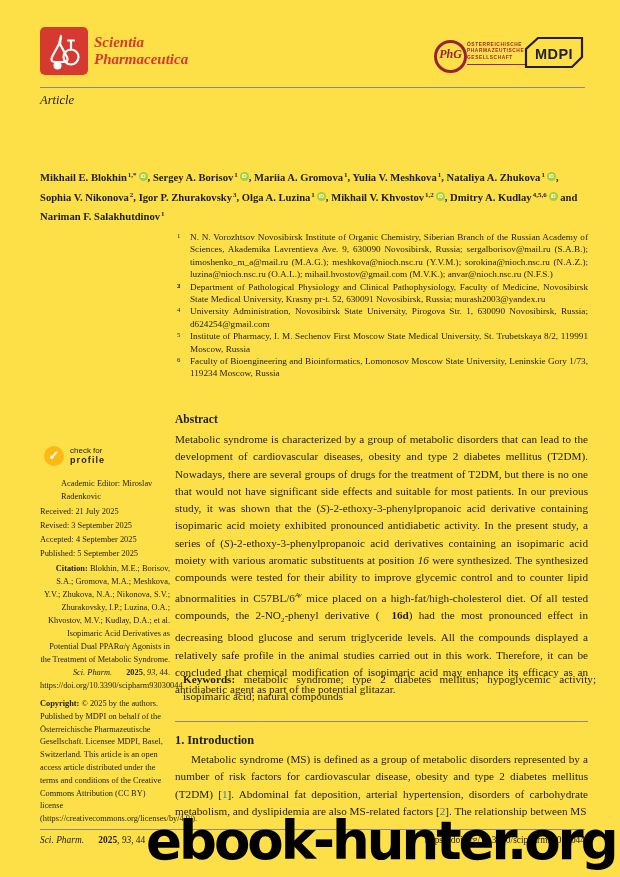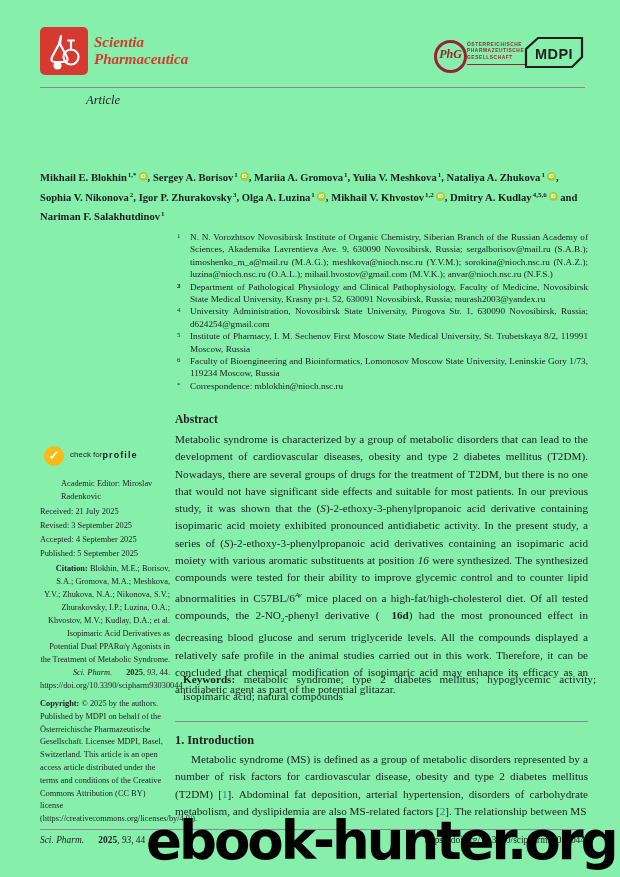--- a/index.html
+++ b/index.html
@@ -1,35 +1,35 @@
 <!DOCTYPE html>
 <html style="--accent_red: #d6392f; --partner_red: #9c2136; --orcid_green: #A6CE39; --ref_blue: #3080a8; --badge_yellow: #FDB913; --rule_gray: #8a8a8a; --text: #1c1c1c;"><head>
 <meta charset="utf-8">
 <style>
   html,body{margin:0;padding:0;background:#e9e9e9;}
-  .page{position:relative;width:620px;height:877px;background:#86efac;overflow:hidden;
+  .page{position:relative;width:620px;height:877px;background:#fde047;overflow:hidden;
         font-family:"Liberation Serif",serif;color:var(--text,#1c1c1c);}
   .abs{position:absolute;}
 
   
   .brand-icon{left:40px;top:27px;}
   .brand-name{left:94px;top:34px;font:bold italic 15px/17px "Liberation Serif",serif;color:var(--accent_red,#d6392f);}
   .brand-name span{display:block;}
 
   
   .ophg{left:434px;top:40px;display:flex;align-items:flex-start;}
   .ophg-emblem{width:27px;height:27px;border:3px solid var(--partner_red,#9c2136);border-radius:50%;
       color:var(--partner_red,#9c2136);font:bold italic 12px/22px "Liberation Serif",serif;text-align:center;}
   .ophg-text{display:flex;flex-direction:column;padding-top:2px;}
   .ophg-text span{font:bold 4.8px/6.4px "Liberation Sans",sans-serif;letter-spacing:0.6px;color:var(--partner_red,#9c2136);}
   .ophg-underline{display:block;height:1.5px;background:var(--partner_red,#9c2136);margin-top:2.5px;width:58px;}
   .mdpi{left:523px;top:36px;}
 
   .header-rule{left:40px;top:87px;width:545px;height:1px;background:var(--rule_gray,#8a8a8a);}
-  .article-type{left:40px;top:93px;font:italic 12.5px "Liberation Serif",serif;margin-left:46px;}
+  .article-type{left:40px;top:93px;font:italic 12.5px "Liberation Serif",serif;}
   .title{left:40px;top:109px;width:556px;margin:0;font:bold 17.6px/25px "Liberation Serif",serif;letter-spacing:-0.1px;}
   .authors{left:40px;top:167px;width:552px;font:bold 10.6px/16.5px "Liberation Serif",serif;}
   .authors sup{font-size:7px;vertical-align:4px;margin-left:1px;}
   .orcid{display:inline-block;width:9px;height:9px;border-radius:50%;background:var(--orcid_green,#A6CE39);
       color:#fff;font:bold 5px/9px "Liberation Sans",sans-serif;text-align:center;vertical-align:3px;margin-left:2px;}
 
   
   .affiliations{left:175px;top:231px;width:413px;font:9.2px/12.4px "Liberation Serif",serif;text-align:justify;}
   .affil{position:relative;padding-left:15px;}
   .affil-marker{position:absolute;left:2px;top:-1px;font-size:6.8px;}
@@ -43,21 +43,21 @@
   .seg-i{font-style:italic;}
   .seg-b{font-weight:bold;padding-left:12px;}
   .seg-sup{vertical-align:super;font-size:0.62em;font-style:italic;}
   .seg-sub{vertical-align:sub;font-size:0.62em;}
   .seg-ref{color:var(--ref_blue,#3080a8);}
 
   
   .badge{left:44px;top:446px;display:flex;align-items:center;gap:6px;cursor:pointer;}
   .badge-disc{width:20px;height:20px;border-radius:50%;background:var(--badge_yellow,#FDB913);
       color:#fff;font:bold 13px/20px "Liberation Sans",sans-serif;text-align:center;}
-  .badge-lines{display:flex;flex-direction:row;}
+  .badge-lines{display:flex;flex-direction:column;}
   .badge-lines .b1{font:8px/8.5px "Liberation Sans",sans-serif;color:#222;}
   .badge-lines .b2{font:bold 9px/9.5px "Liberation Sans",sans-serif;letter-spacing:1.1px;color:#222;}
   .side{font:8.35px/13px "Liberation Serif",serif;color:#222;}
   .editor{left:31px;top:477px;width:108px;margin-left:30px;}
   .dates{left:40px;top:505px;width:130px;line-height:14px;}
   .citation{left:40px;top:562px;width:130px;text-align:right;}
   .copyright{left:40px;top:698px;width:130px;line-height:12.8px;}
 
   
   .footer-rule{left:40px;top:829px;width:545px;height:1px;background:var(--rule_gray,#8a8a8a);}
@@ -105,21 +105,20 @@
 
   <div class="abs authors"><span><span>Mikhail E. Blokhin</span><sup>1,*</sup><span class="orcid">iD</span>, </span><span><span>Sergey A. Borisov</span><sup>1</sup><span class="orcid">iD</span>, </span><span><span>Mariia A. Gromova</span><sup>1</sup>, </span><span><span>Yulia V. Meshkova</span><sup>1</sup>, </span><span><span>Nataliya A. Zhukova</span><sup>1</sup><span class="orcid">iD</span>, </span><span><span>Sophia V. Nikonova</span><sup>2</sup>, </span><span><span>Igor P. Zhurakovsky</span><sup>3</sup>, </span><span><span>Olga A. Luzina</span><sup>1</sup><span class="orcid">iD</span>, </span><span><span>Mikhail V. Khvostov</span><sup>1,2</sup><span class="orcid">iD</span>, </span><span><span>Dmitry A. Kudlay</span><sup>4,5,6</sup><span class="orcid">iD</span> </span><span><span>and Nariman F. Salakhutdinov</span><sup>1</sup> </span></div>
 
   <div class="abs affiliations">
       <div class="affil"><span class="affil-marker">1</span><span>N. N. Vorozhtsov Novosibirsk Institute of Organic Chemistry, Siberian Branch of the Russian Academy of Sciences, Akademika Lavrentieva Ave. 9, 630090 Novosibirsk, Russia; sergalborisov@mail.ru (S.A.B.); timoshenko_m_a@mail.ru (M.A.G.); meshkova@nioch.nsc.ru (Y.V.M.); sorokina@nioch.nsc.ru (N.A.Z.); luzina@nioch.nsc.ru (O.A.L.); mihail.hvostov@gmail.com (M.V.K.); anvar@nioch.nsc.ru (N.F.S.)</span></div>
       <div class="affil"><span class="affil-marker">2</span></div>
       <div class="affil"><span class="affil-marker">3</span><span>Department of Pathological Physiology and Clinical Pathophysiology, Faculty of Medicine, Novosibirsk State Medical University, Krasny pr-t. 52, 630091 Novosibirsk, Russia; murash2003@yandex.ru</span></div>
       <div class="affil"><span class="affil-marker">4</span><span>University Administration, Novosibirsk State University, Pirogova Str. 1, 630090 Novosibirsk, Russia; d624254@gmail.com</span></div>
       <div class="affil"><span class="affil-marker">5</span><span>Institute of Pharmacy, I. M. Sechenov First Moscow State Medical University, St. Trubetskaya 8/2, 119991 Moscow, Russia</span></div>
       <div class="affil"><span class="affil-marker">6</span><span>Faculty of Bioengineering and Bioinformatics, Lomonosov Moscow State University, Leninskie Gory 1/73, 119234 Moscow, Russia</span></div>
-      <div class="affil"><span class="affil-marker">*</span><span>Correspondence: mblokhin@nioch.nsc.ru</span></div>
     </div>
 
   <div class="abs abstract-heading">Abstract</div>
   <p class="abs abstract"><span>Metabolic syndrome is characterized by a group of metabolic disorders that can lead to the development of cardiovascular diseases, obesity and type 2 diabetes mellitus (T2DM). Nowadays, there are several groups of drugs for the treatment of T2DM, but there is no one that would not have significant side effects and suitable for most patients. In our previous study, it was shown that the (</span><span class="seg-i">S</span><span>)-2-ethoxy-3-phenylpropanoic acid derivative containing isopimaric acid moiety exhibited pronounced antidiabetic activity. In the present study, a series of (</span><span class="seg-i">S</span><span>)-2-ethoxy-3-phenylpropanoic acid derivatives containing an isopimaric acid moiety with various aromatic substituents at position </span><span class="seg-i">16</span><span> were synthesized. The synthesized compounds were tested for their ability to improve glycemic control and to counter lipid abnormalities in C57BL/6</span><span class="seg-sup">Ay</span><span> mice placed on a high-fat/high-cholesterol diet. Of all tested compounds, the 2-NO</span><span class="seg-sub">2</span><span>-phenyl derivative (</span><span class="seg-b">16d</span><span>) had the most pronounced effect in decreasing blood glucose and serum triglyceride levels. All the compounds displayed a relatively safe profile in the animal studies carried out in this work. Therefore, it can be concluded that chemical modification of isopimaric acid may enhance its efficacy as an antidiabetic agent as part of the potential glitazar.</span></p>
 
   <p class="abs keywords">
     <b>Keywords:</b>
     <span>metabolic syndrome; type 2 diabetes mellitus; hypoglycemic activity; isopimaric acid; natural compounds</span>
   </p>
 

